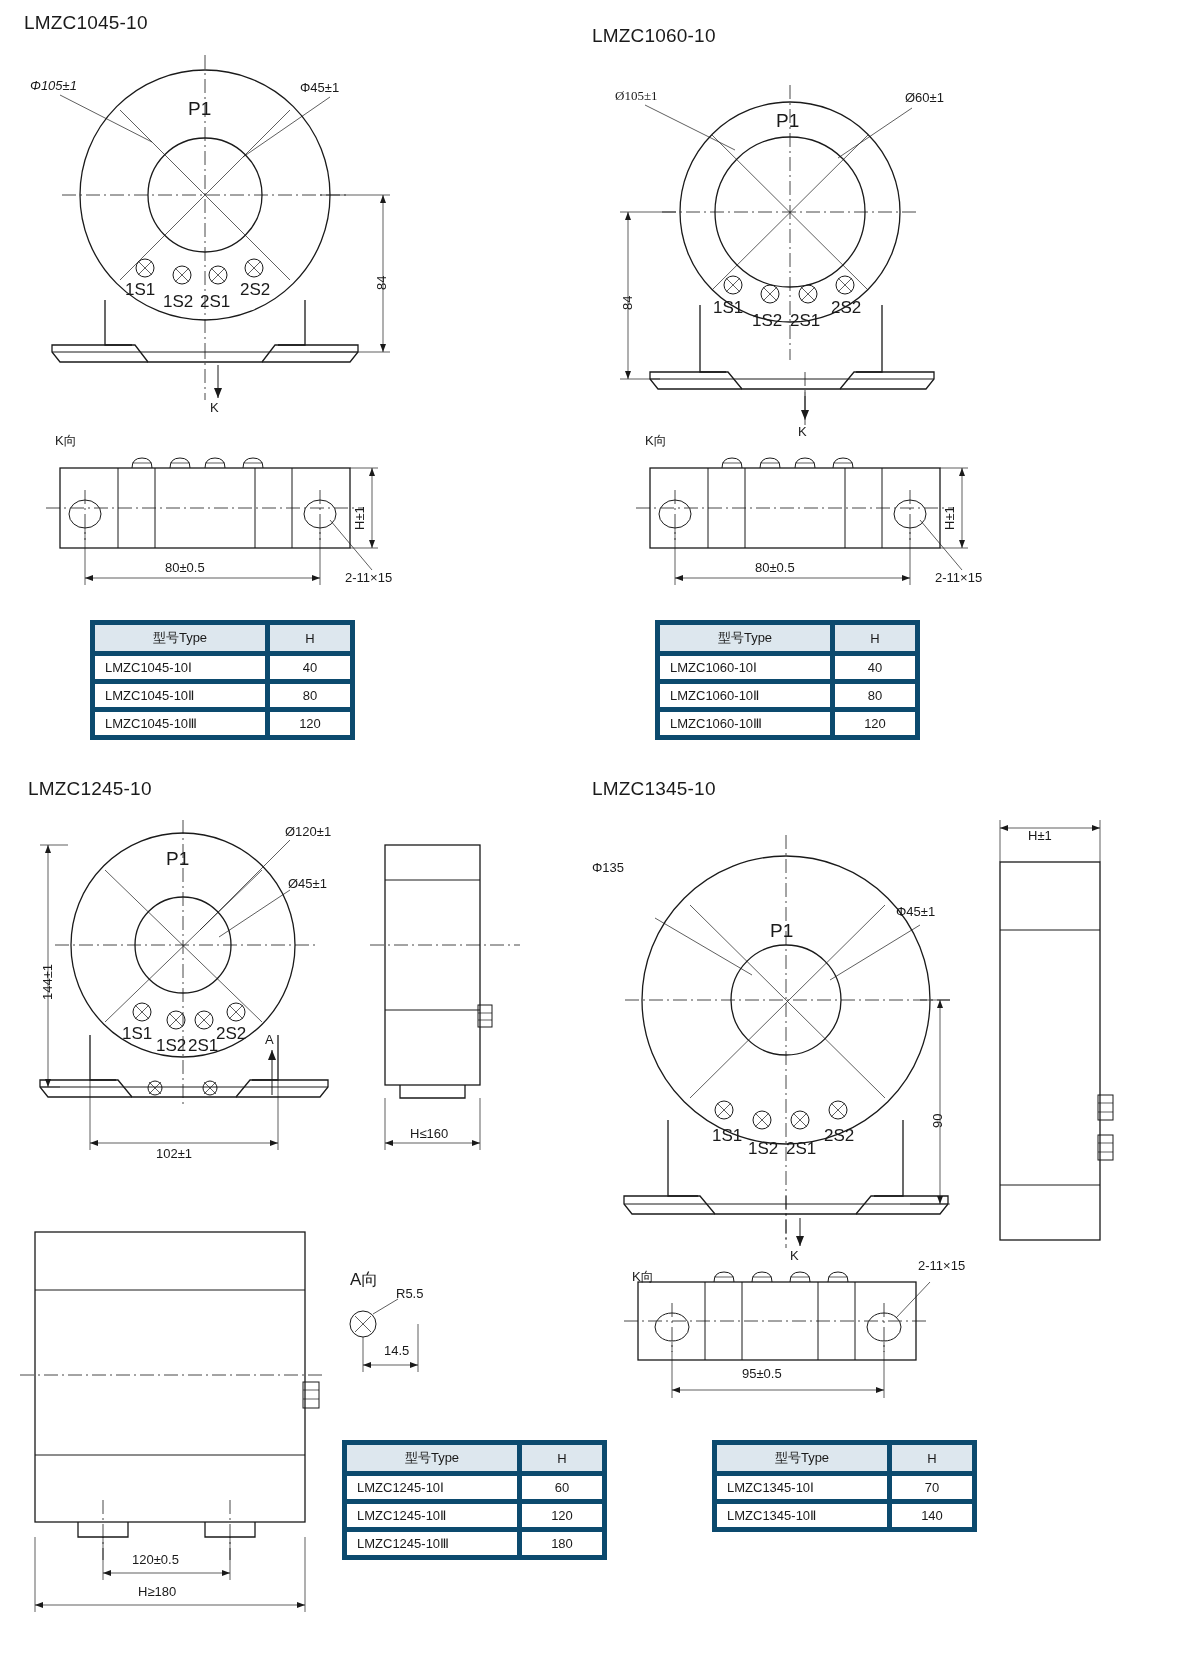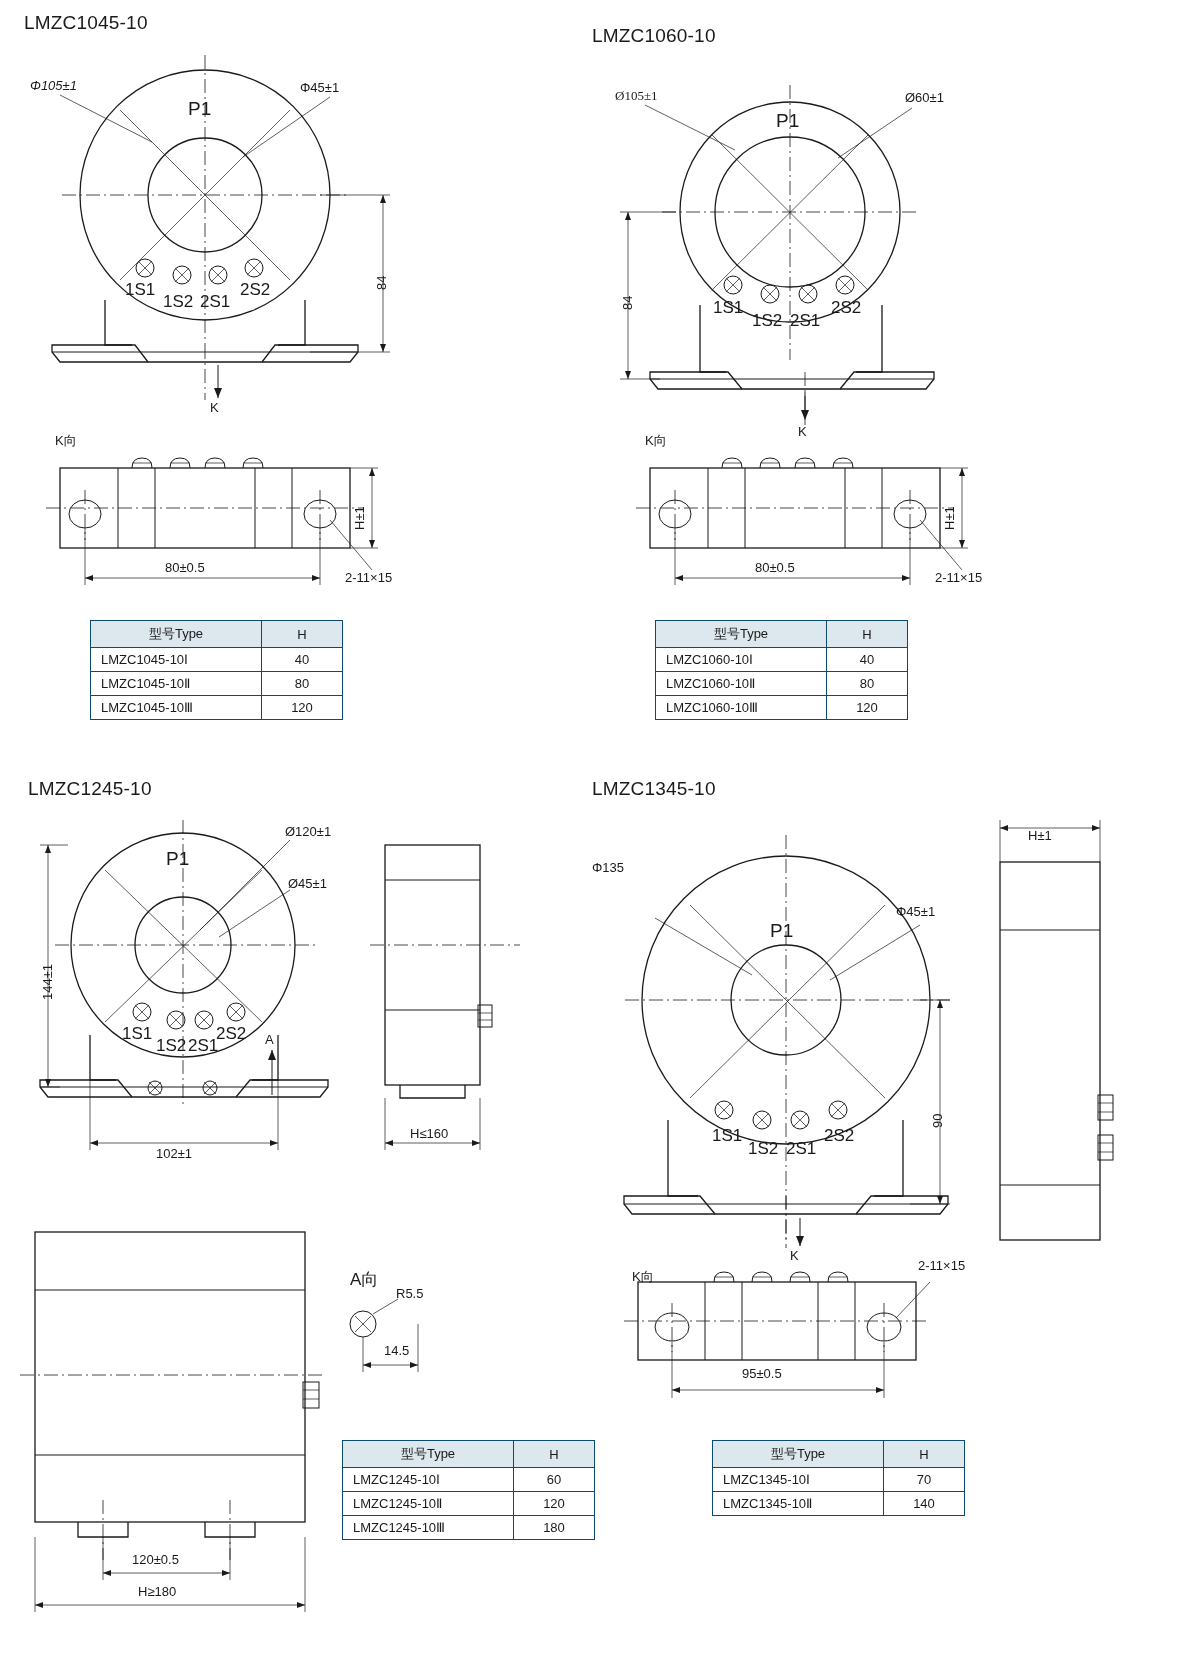--- a/index.html
+++ b/index.html
@@ -9,21 +9,21 @@
   .title{font-size:19px;letter-spacing:.2px;}
   .lbl{font-size:13px;}
   .lbl-s{font-size:17px;}
   .p1{font-size:19px;}
   svg{position:absolute;top:0;left:0;overflow:visible;}
   .ln{stroke:#1a1a1a;stroke-width:1;fill:none;}
   .ln-th{stroke:#1a1a1a;stroke-width:1.3;fill:none;}
   .dash{stroke:#1a1a1a;stroke-width:.8;fill:none;stroke-dasharray:14 4 2 4;}
   .thin{stroke:#1a1a1a;stroke-width:.7;fill:none;}
   table{border-collapse:collapse;position:absolute;font-size:13px;}
-  table td,table th{border:1px solid #0c4a6e;padding:4px 6px;text-align:center;font-weight:normal;}
+  table td,table th{border:5px solid #0c4a6e;padding:4px 6px;text-align:center;font-weight:normal;}
   table thead th{background:#dde7ee;}
   .tname{text-align:left;padding-left:10px;}
   .colw1{width:158px;}
   .colw2{width:68px;}
 </style>
 </head>
 <body>
 
 <div class="page">
 

